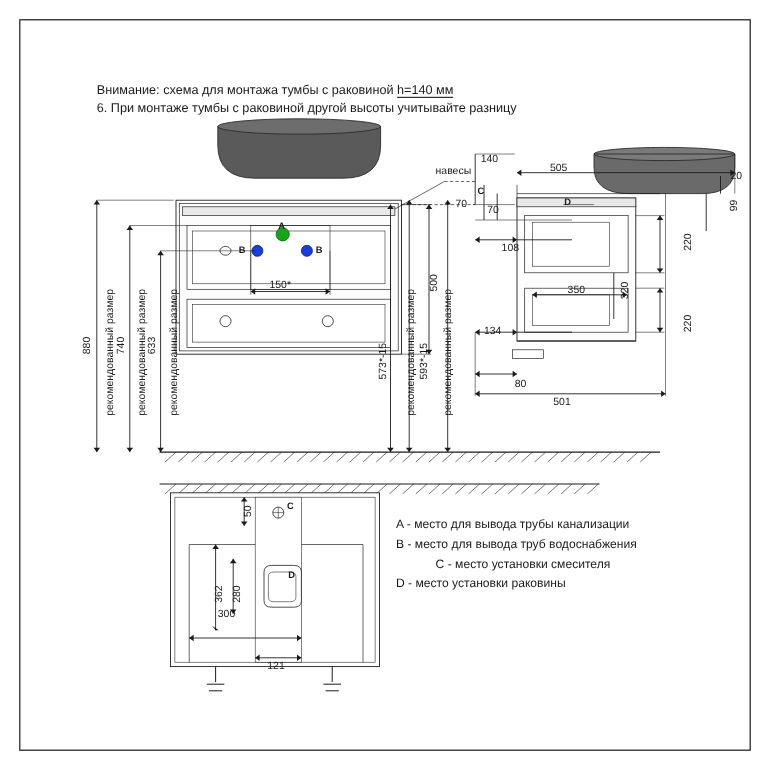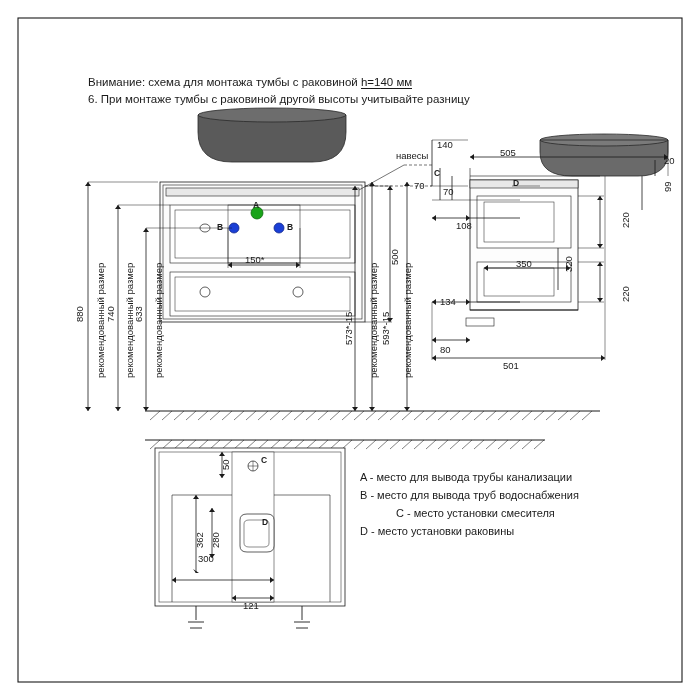--- a/index.html
+++ b/index.html
@@ -299,21 +299,21 @@
   <div class="txt dimv" style="left:124px;top:378px;transform:rotate(-90deg);">рекомендованный размер</div>
   <div class="txt dimv" style="left:153px;top:378px;transform:rotate(-90deg);">рекомендованный размер</div>
   <div class="txt dimv" style="left:368px;top:378px;transform:rotate(-90deg);">рекомендованный размер</div>
   <div class="txt dimv" style="left:402px;top:378px;transform:rotate(-90deg);">рекомендованный размер</div>
 
   <div class="txt dim" style="left:437px;top:139px;">140</div>
   <div class="txt dim" style="left:414px;top:180px;">70</div>
   <div class="txt dim" style="left:443px;top:186px;">70</div>
   <div class="txt dim" style="left:456px;top:220px;">108</div>
   <div class="txt dim" style="left:440px;top:296px;">134</div>
-  <div class="txt dim" style="left:440px;top:344px;">80</div>
+  <div class="txt dim" style="left:468px;top:344px;">80</div>
   <div class="txt dim" style="left:500px;top:147px;">505</div>
   <div class="txt dim" style="left:664px;top:155px;">20</div>
   <div class="txt dim" style="left:662px;top:192px;transform:rotate(-90deg);transform-origin:left top;">99</div>
   <div class="txt dim" style="left:620px;top:228px;transform:rotate(-90deg);transform-origin:left top;">220</div>
   <div class="txt dim" style="left:516px;top:258px;">350</div>
   <div class="txt dim" style="left:563px;top:272px;transform:rotate(-90deg);transform-origin:left top;">320</div>
   <div class="txt dim" style="left:620px;top:302px;transform:rotate(-90deg);transform-origin:left top;">220</div>
   <div class="txt dim" style="left:503px;top:360px;text-align:right;">501</div>
 
   <div class="txt dim" style="left:220px;top:470px;transform:rotate(-90deg);transform-origin:left top;">50</div>

